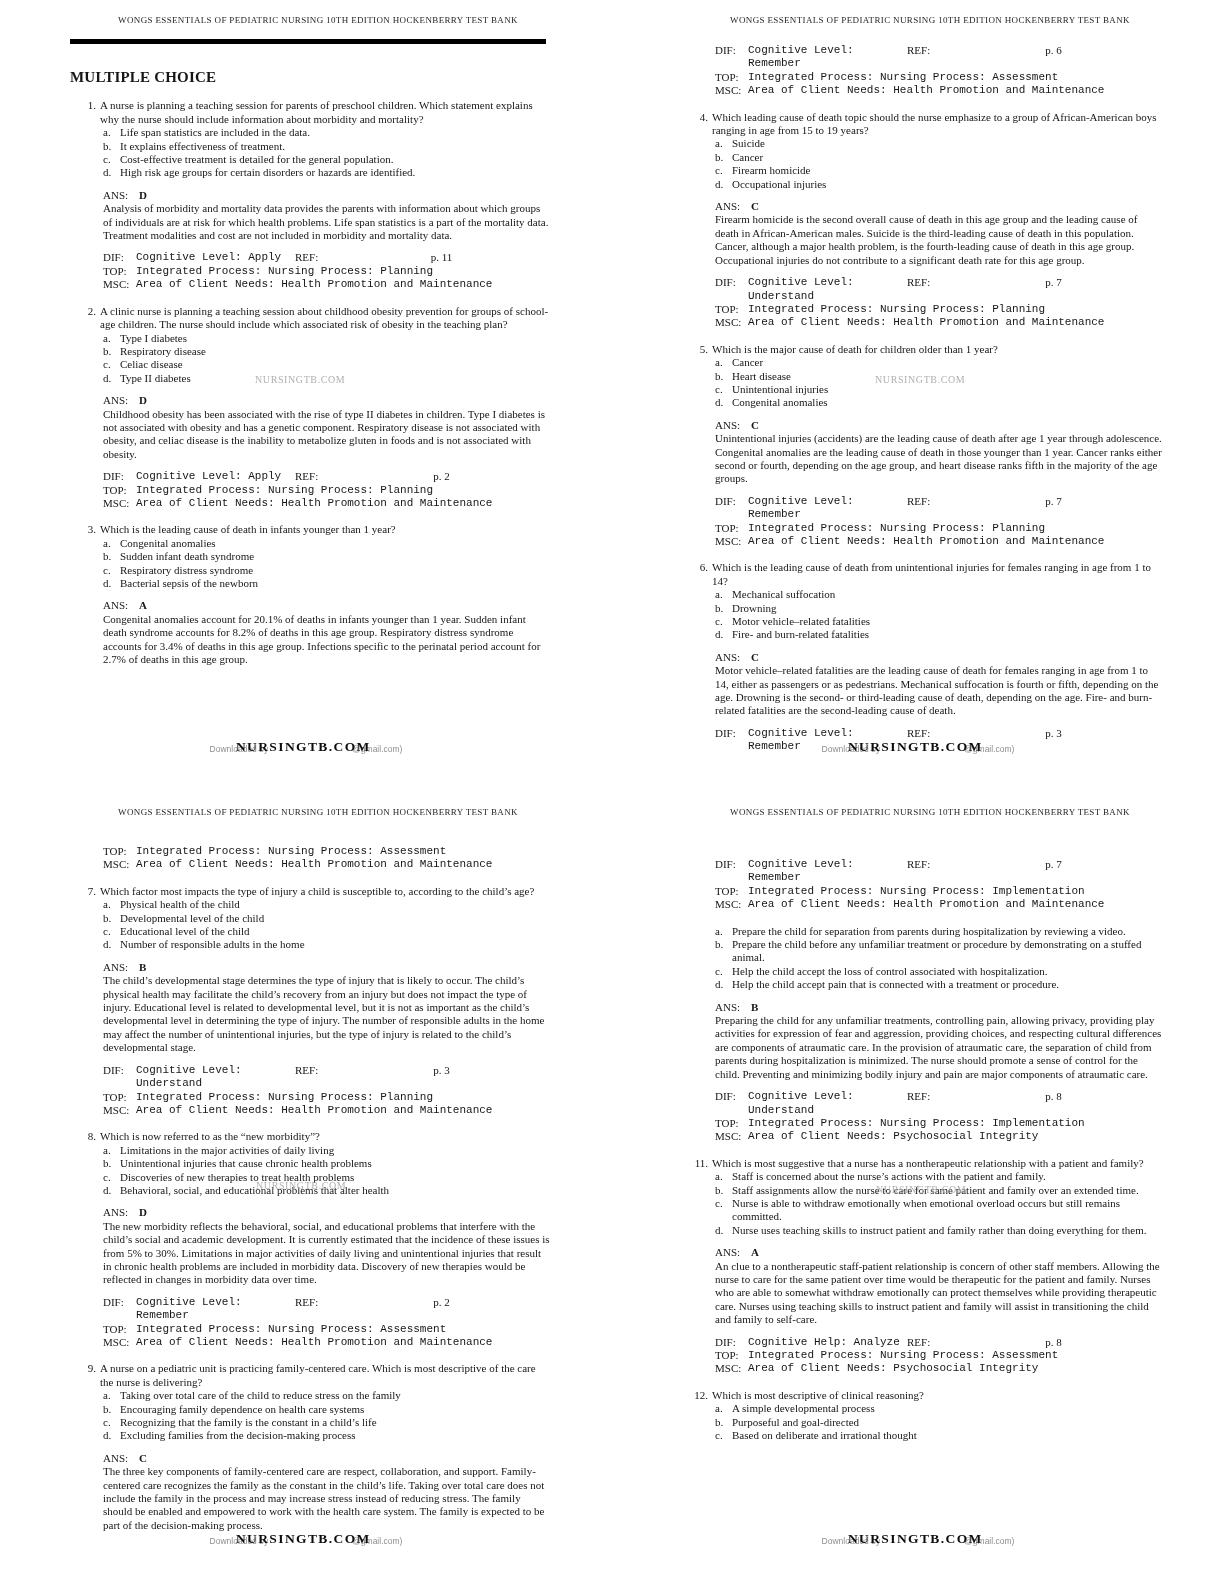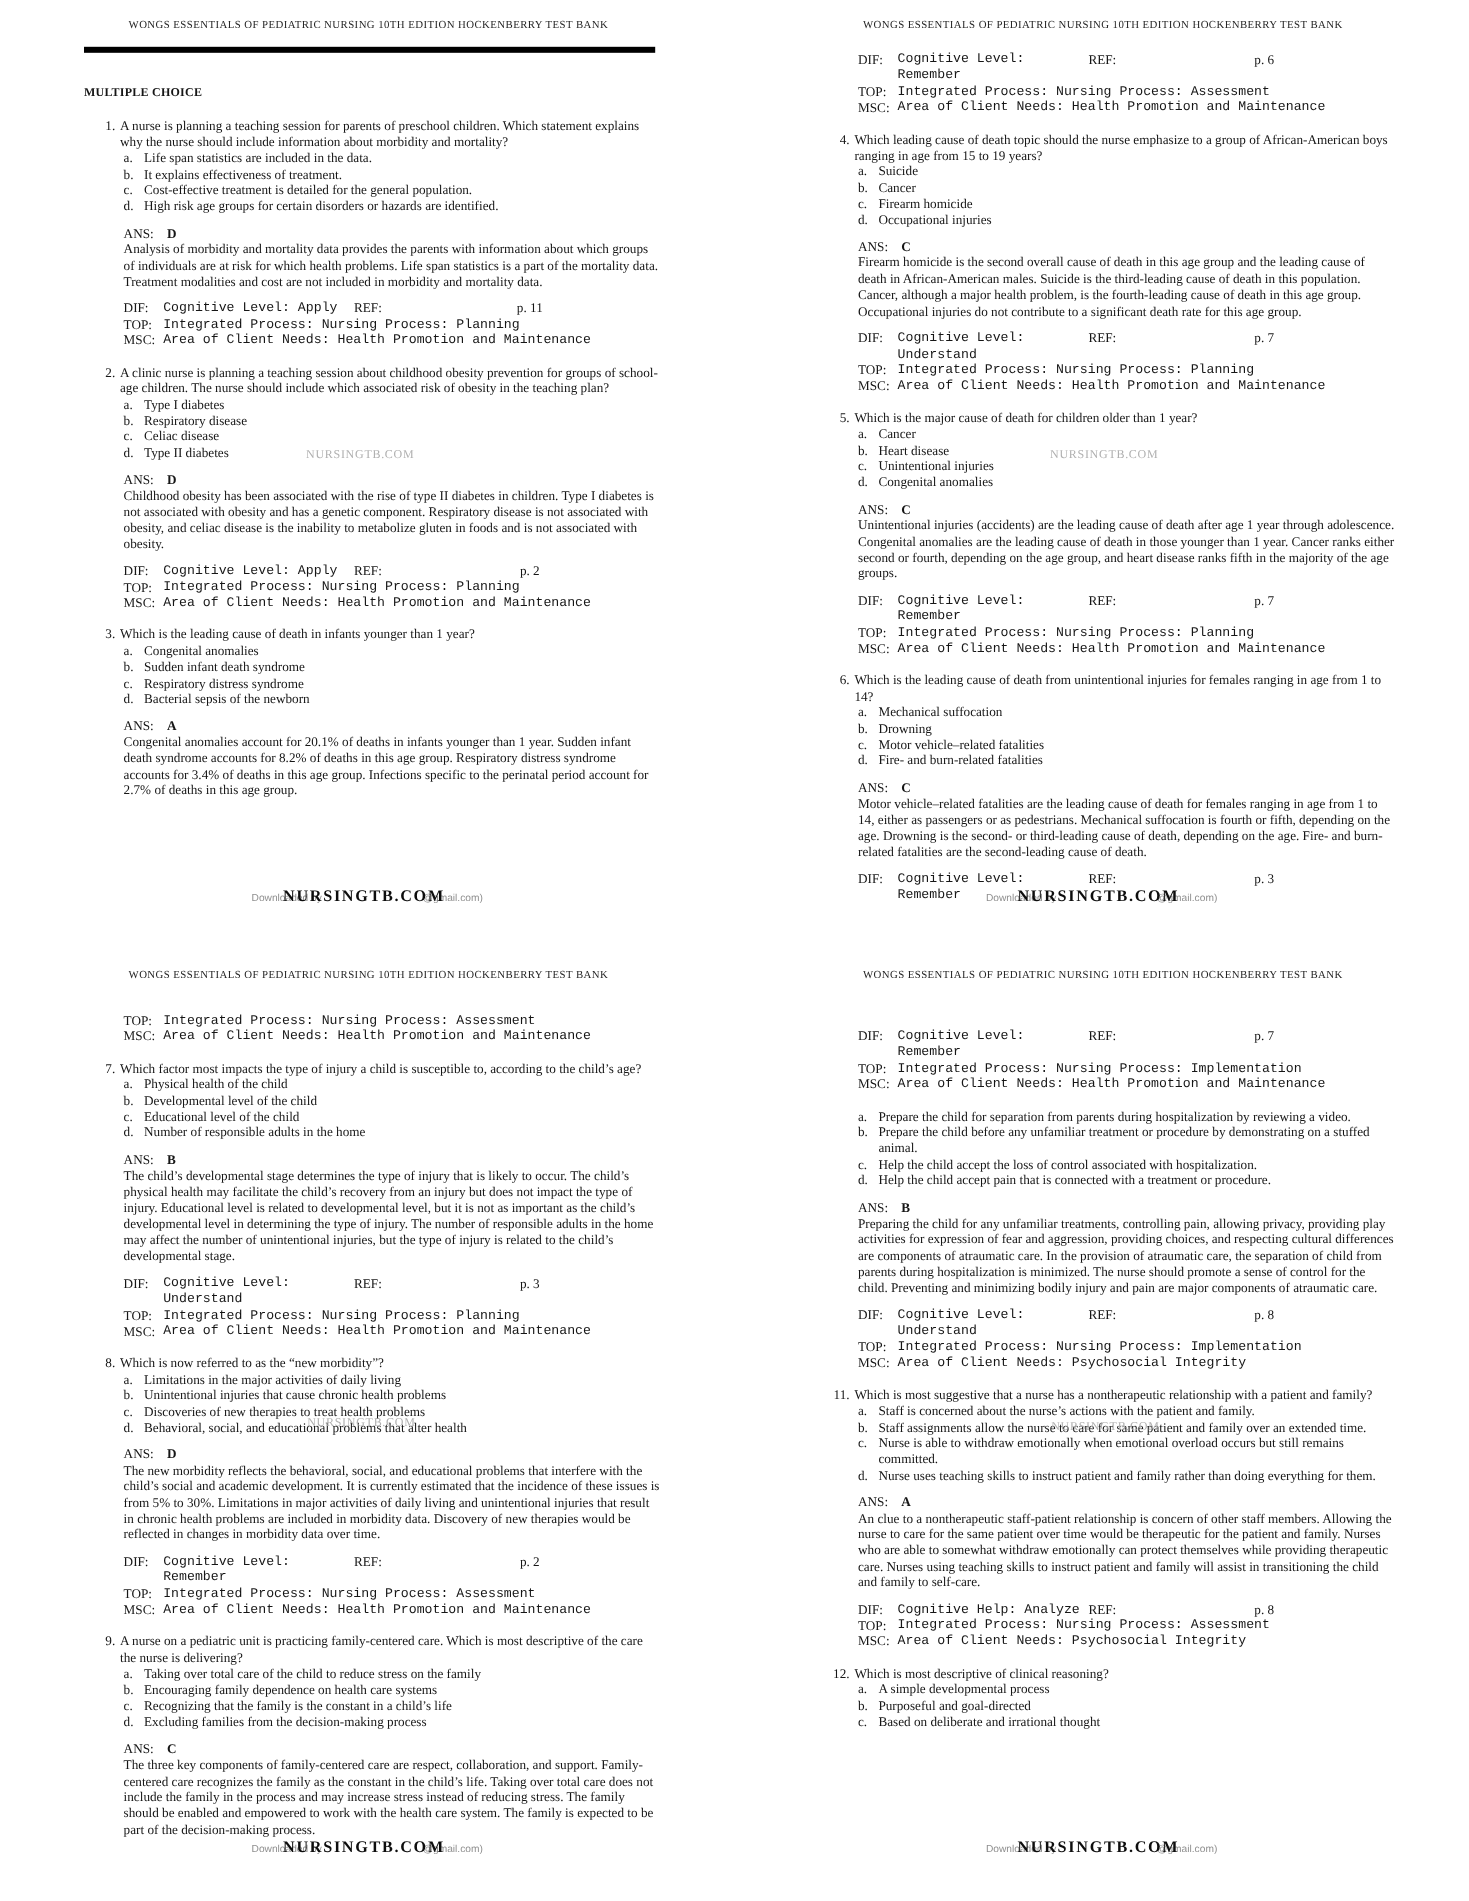--- a/index.html
+++ b/index.html
@@ -1,24 +1,24 @@
 <!DOCTYPE html>
 <html><head>
 <meta charset="utf-8">
 <style>
   *{margin:0;padding:0;box-sizing:border-box;}
   html,body{background:#ffffff;}
   body{width:1224px;height:1584px;position:relative;font-family:"Liberation Serif",serif;color:#161616;}
   main{display:grid;grid-template-columns:612px 612px;grid-template-rows:792px 792px;width:1224px;height:1584px;}
   .page{position:relative;width:612px;height:792px;overflow:hidden;background:#fff;}
-  .page-header{position:absolute;top:15px;left:1px;width:100%;text-align:center;font-size:9px;letter-spacing:.35px;color:#262626;white-space:nowrap;}
+  .page-header{position:absolute;top:15px;left:12px;width:100%;text-align:center;font-size:9px;letter-spacing:.35px;color:#262626;white-space:nowrap;}
   .page-body{position:absolute;left:70px;width:480px;font-size:11px;line-height:13.4px;}
   .title-line{font-weight:bold;font-size:11.6px;line-height:14.2px;}
   .title-rule{height:5px;background:#000;margin-top:3px;width:476px;}
-  .section-heading{font-weight:bold;margin-top:27px;margin-bottom:15px;font-size:10px;letter-spacing:.2px;}
+  .section-heading{font-weight:bold;margin-top:27px;margin-bottom:15px;font-size:15px;letter-spacing:.2px;}
   .block{margin-bottom:9px;}
   .meta{margin-left:33px;}
   .meta.block{margin-bottom:13px;}
   .meta-row{display:flex;}
   .meta-l{width:33px;flex:none;}
   .meta-v{flex:1;font-family:Liberation Mono, monospace;}
   .meta-v.fixed{flex:none;width:159px;}
   .meta-l2{width:38px;flex:none;}
   .meta-v2{flex:1;text-align:center;}
   .q-row{display:flex;}

